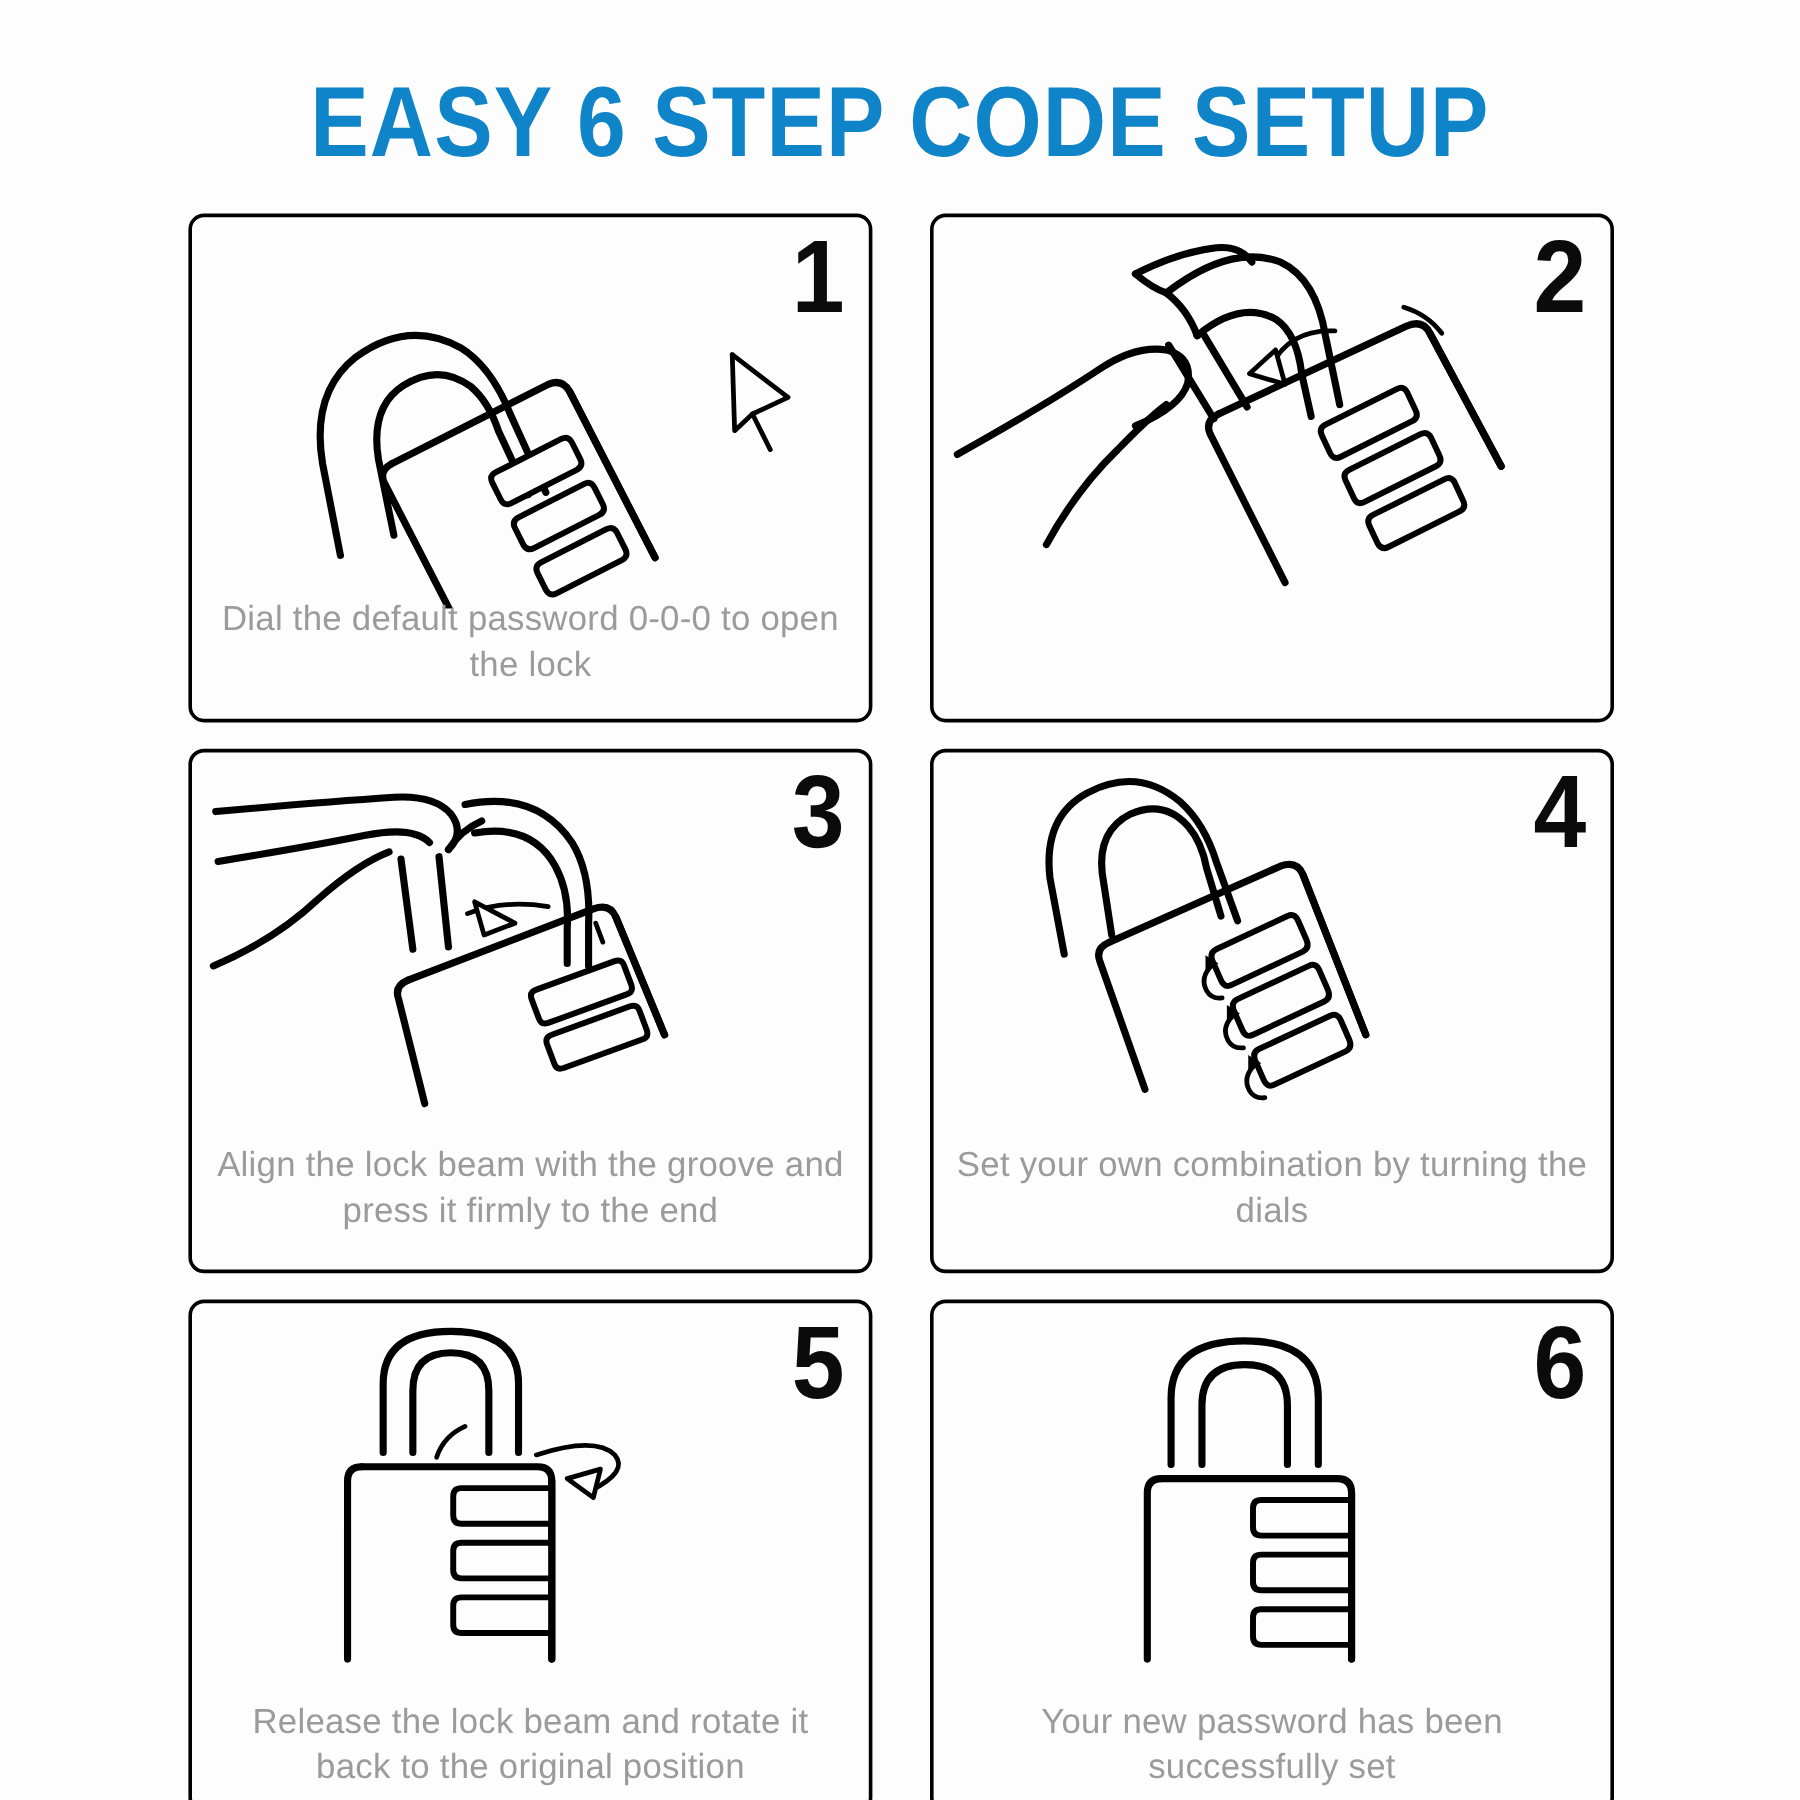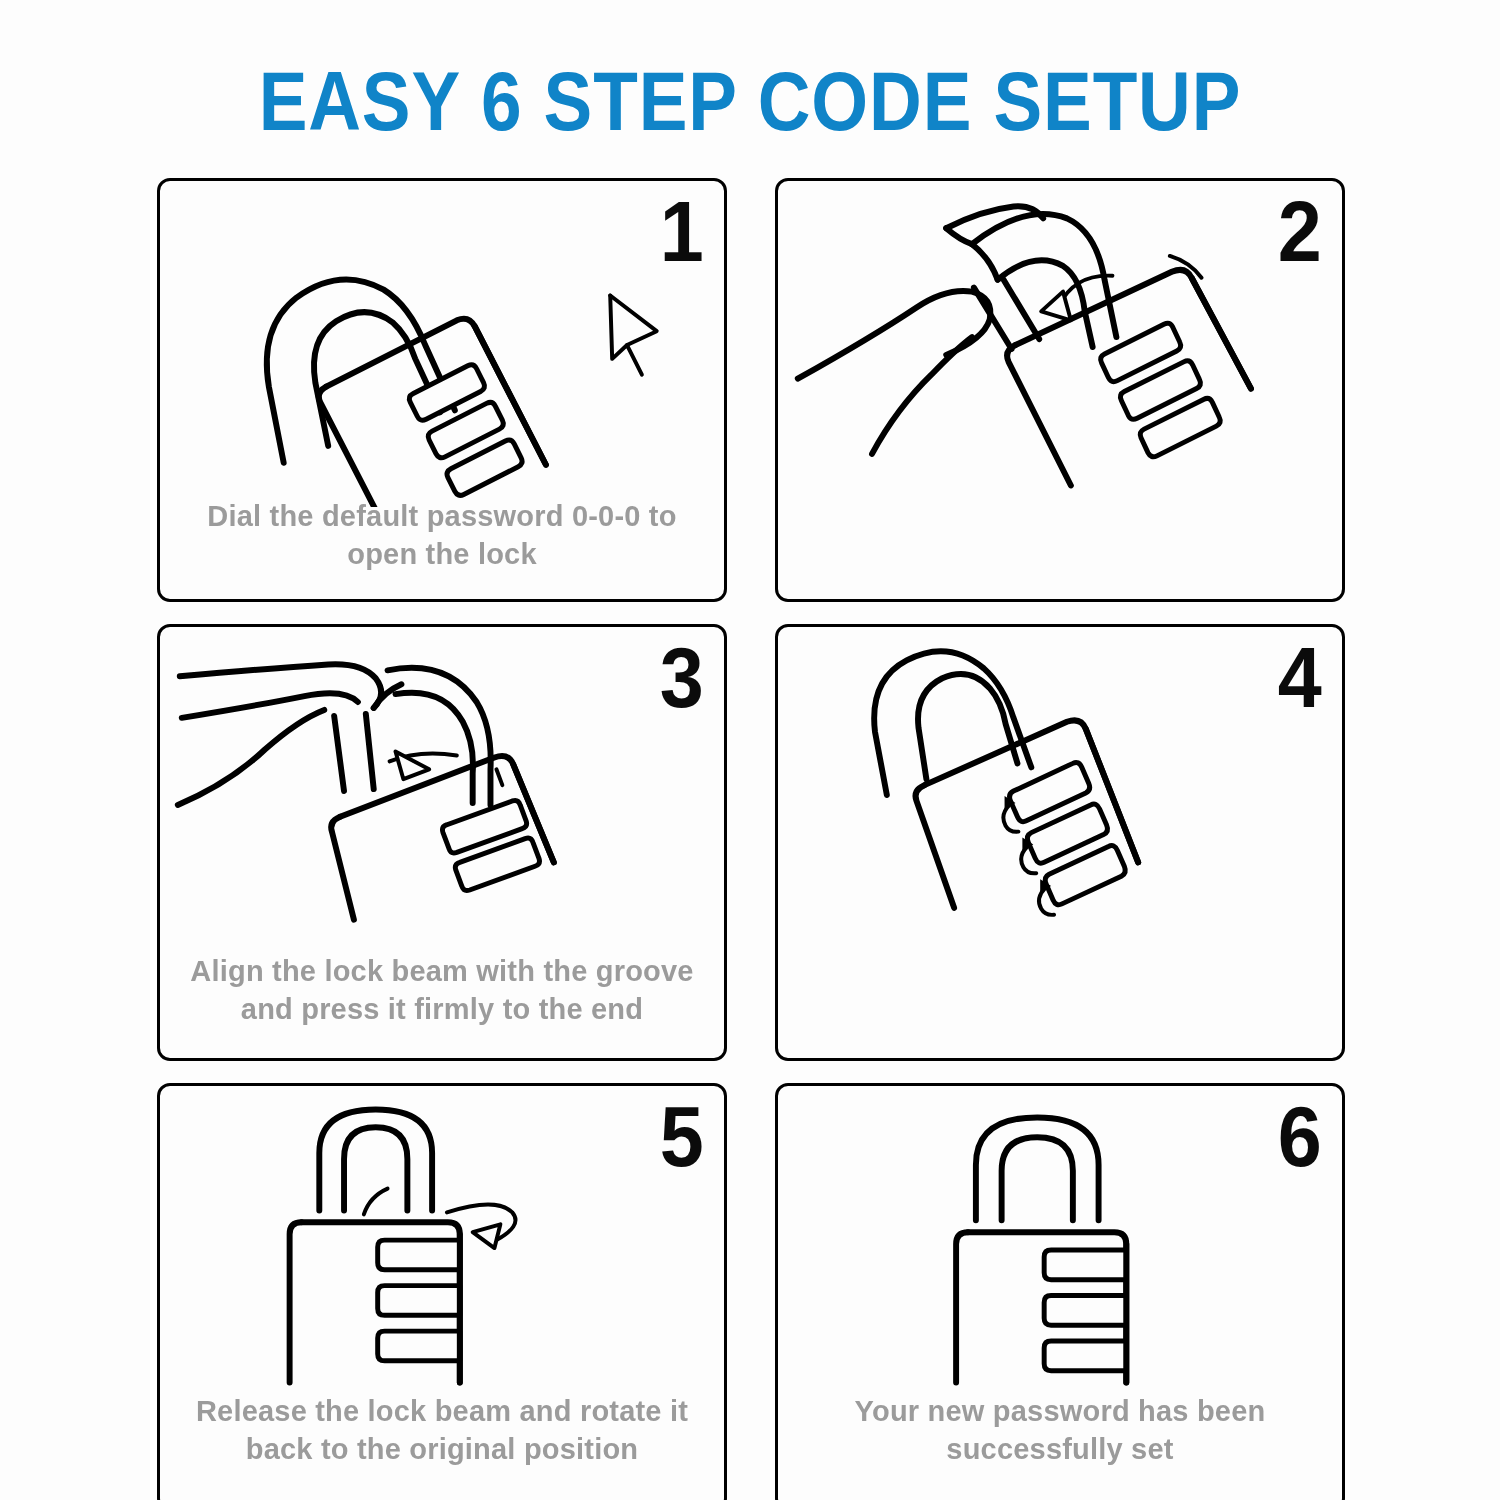--- a/index.html
+++ b/index.html
@@ -87,27 +87,27 @@
   .art svg { display: block; width: 100%; height: 100%; }
 
   .caption {
     position: absolute;
     left: 18px;
     right: 18px;
     bottom: 26px;
     text-align: center;
     color: #9b9b9b;
     font-family: "Liberation Sans", sans-serif;
-    font-weight: 700;
+    font-weight: 400;
     font-size: 29px;
     line-height: 38px;
     letter-spacing: 0.2px;
   }
   .panel.r2 .caption { bottom: 30px; }
-  .panel.r3 .caption { bottom: 40px; }
+  .panel.r3 .caption { bottom: 16px; }
   .ln-th { fill: none; stroke: #000; stroke-width: 6; stroke-linecap: round; stroke-linejoin: round; }
   .ln-tn { fill: none; stroke: #000; stroke-width: 4; stroke-linecap: round; stroke-linejoin: round; }
   .fillw { fill: #fdfdfd; stroke: #000; stroke-width: 5; stroke-linejoin: round; }
   .solid { fill: #000; stroke: none; }
 </style>
 </head>
 <body>
 
 <div id="page">
 
@@ -237,20 +237,21 @@
           <g>
             <path class="ln-tn" d="M234 172 Q 224 182 230 193 Q 234 200 243 199"></path>
             <path class="solid" d="M229 163 L 240 170 L 229 176 Z"></path>
             <path class="ln-tn" d="M252 214 Q 242 224 248 235 Q 252 242 261 241"></path>
             <path class="solid" d="M247 205 L 258 212 L 247 218 Z"></path>
             <path class="ln-tn" d="M270 256 Q 260 266 266 277 Q 270 284 279 283"></path>
             <path class="solid" d="M265 247 L 276 254 L 265 260 Z"></path>
           </g>
         </svg>
       </div>
+      <div class="caption">Set your own combination by turning the dials</div>
     </div>
 
     <div class="panel r3">
       <div class="panel-number">5</div>
       <div class="art">
         <svg viewBox="0 0 570 318" preserveAspectRatio="xMidYMid meet" aria-hidden="true">
           <g>
 
             <path class="ln-th" d="M161 118 L 161 60 Q 161 16 218 16 Q 275 16 275 60 L 275 118"></path>
 

